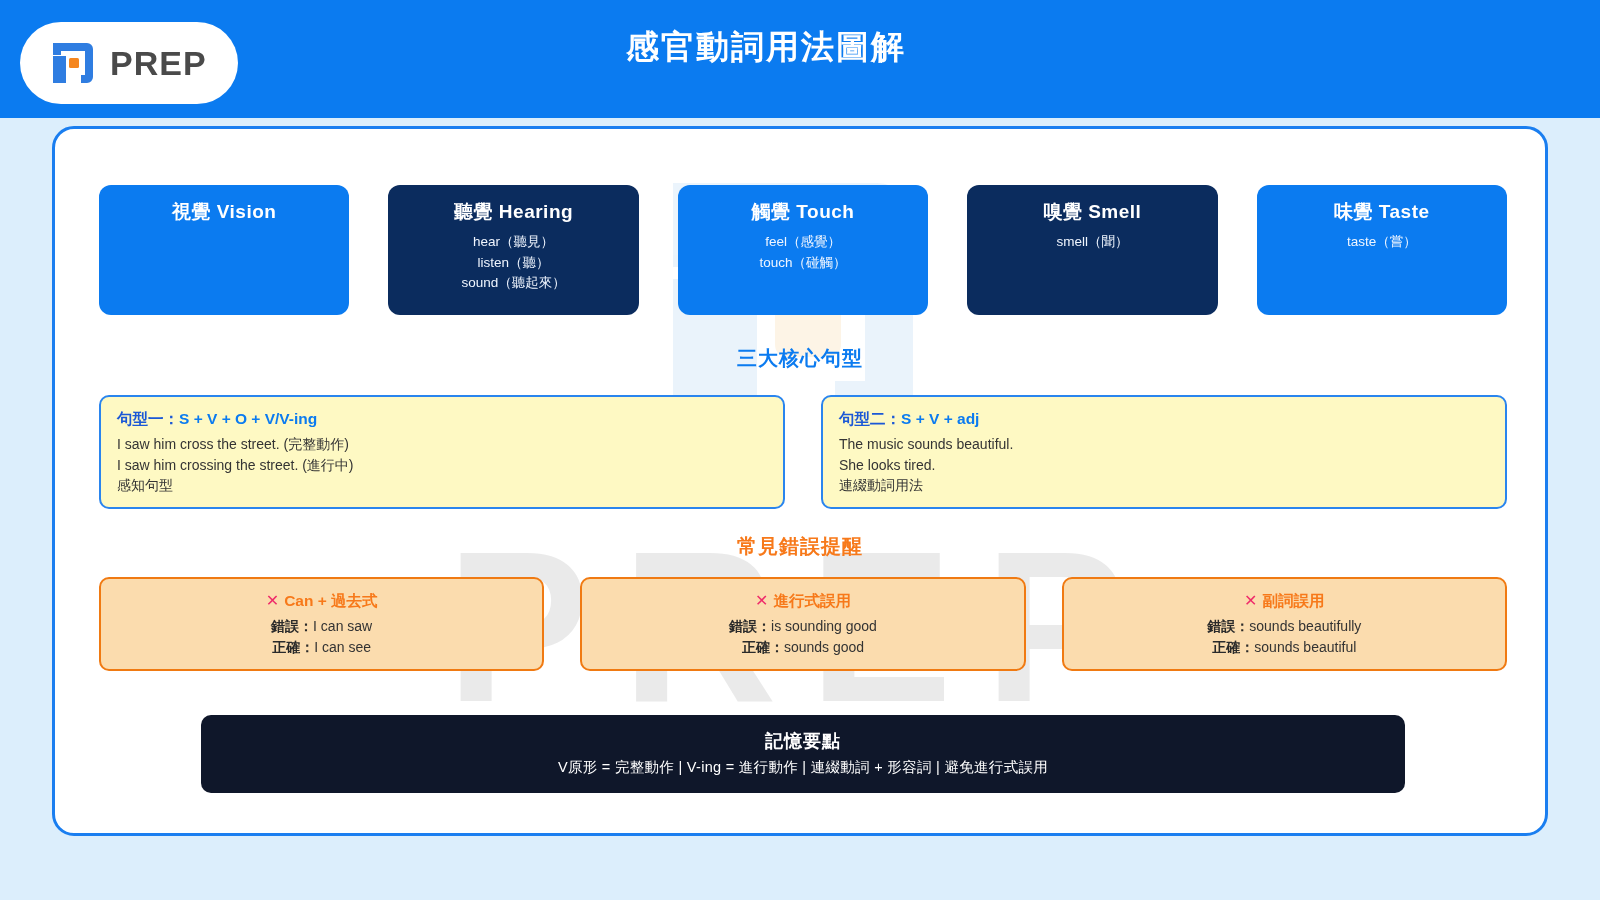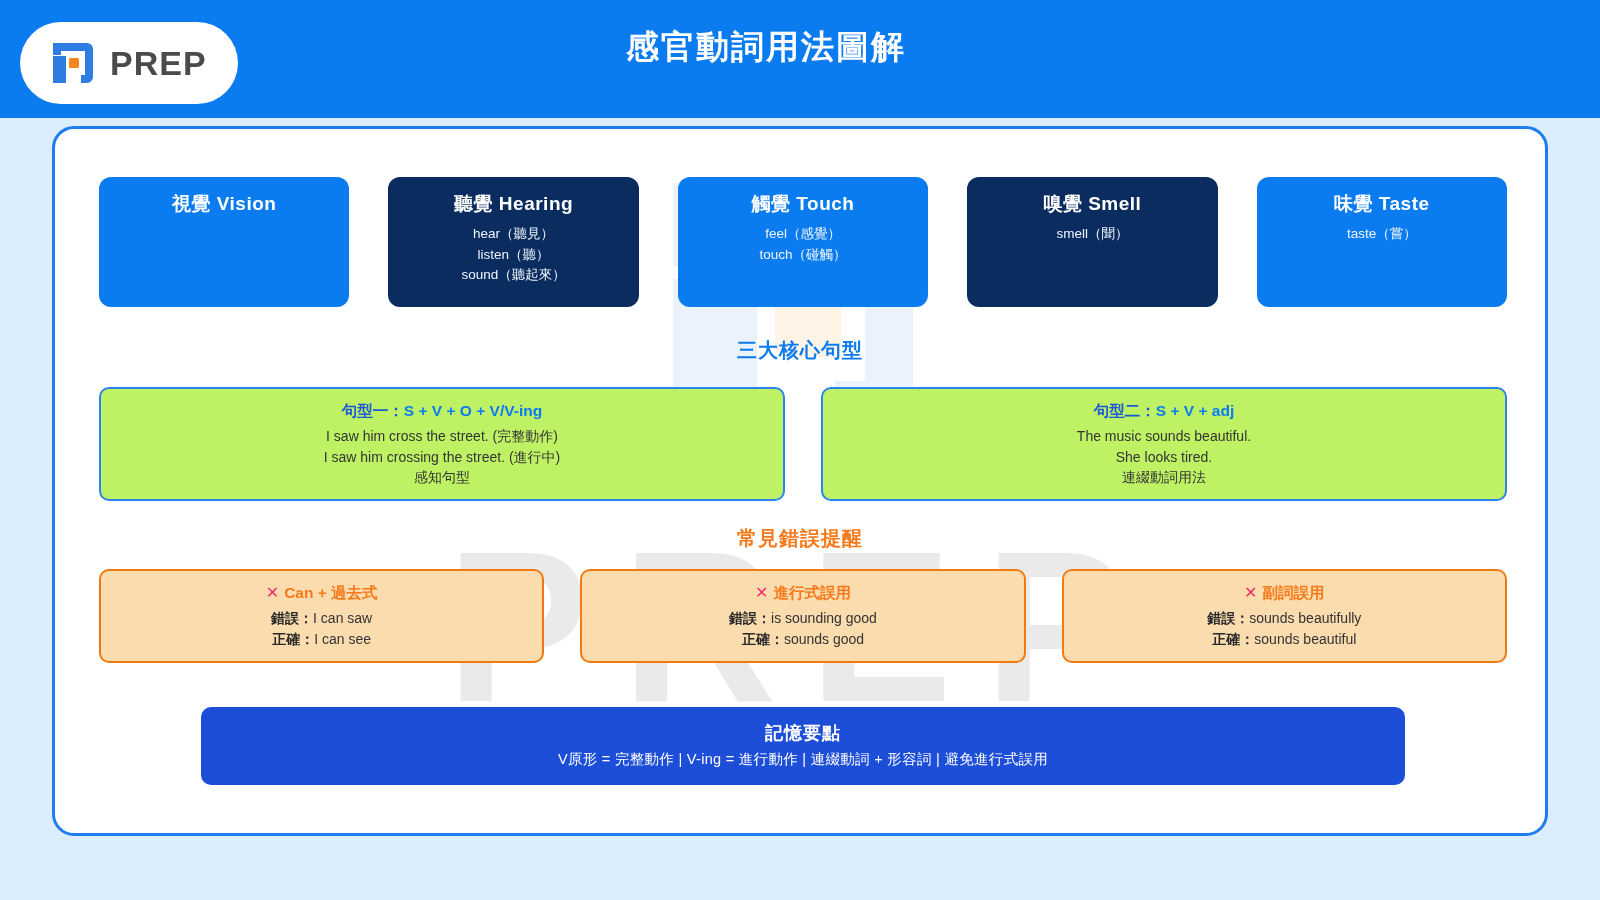--- a/index.html
+++ b/index.html
@@ -93,21 +93,21 @@
     text-align: center;
     font-size: 215px;
     font-weight: bold;
     letter-spacing: 32px;
     color: rgba(150,150,150,.20);
     line-height: 1;
     z-index: 0;
     font-family: "Liberation Sans", sans-serif;
   }
 
-  #card-inner { position: relative; z-index: 2; width: 100%; height: 100%; }
+  #card-inner { position: relative; z-index: 2; width: 100%; height: 100%; margin-top: 8px; }
 
   
   #senses {
     position: absolute;
     left: 44px; top: 48px;
     width: 1408px;
     display: flex;
     gap: 39px;
     align-items: flex-start;
   }
@@ -144,25 +144,24 @@
   
   #patterns {
     position: absolute;
     left: 44px; top: 258px;
     width: 1408px;
     display: flex;
     gap: 36px;
   }
   .pattern-box {
     flex: 1 1 0;
-    background: #bef264;
+    background: #fef9c3;
     border: 2px solid #2a85ee;
     border-radius: 10px;
     padding: 12px 16px 11px;
-    text-align: center;
     min-height: 100px;
   }
   .pattern-title {
     font-size: 15.5px;
     font-weight: bold;
     color: #1b58d6;
     margin-bottom: 4px;
   }
   .pattern-title .formula { color: #0b7bf0; }
   .pattern-line { font-size: 14px; color: #343434; line-height: 1.48; }
@@ -194,21 +193,21 @@
   }
   .x-icon { color: #ef2b6a; font-size: 16px; font-weight: bold; margin-right: 5px; }
   .error-line { font-size: 14px; color: #333333; line-height: 1.5; }
   .error-line .lbl { font-weight: bold; color: #2a2a2a; }
 
   
   #memory-bar {
     position: absolute;
     left: 146px; top: 578px;
     width: 1204px;
-    background: #1d4ed8;
+    background: #0f172a;
     border-radius: 10px;
     color: #ffffff;
     text-align: center;
     padding: 14px 10px 16px;
   }
   #memory-title {
     font-size: 18px;
     font-weight: bold;
     letter-spacing: 1px;
     margin-bottom: 5px;

